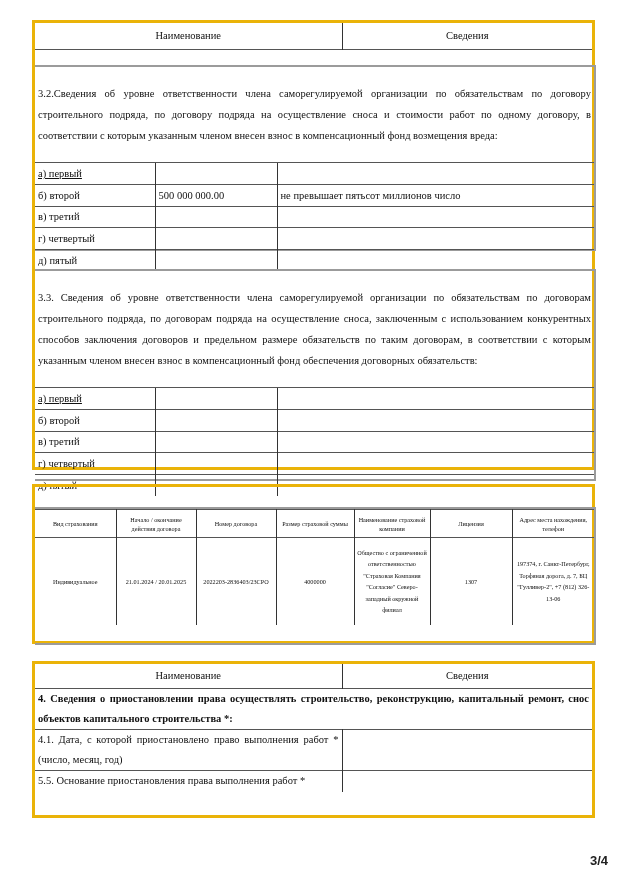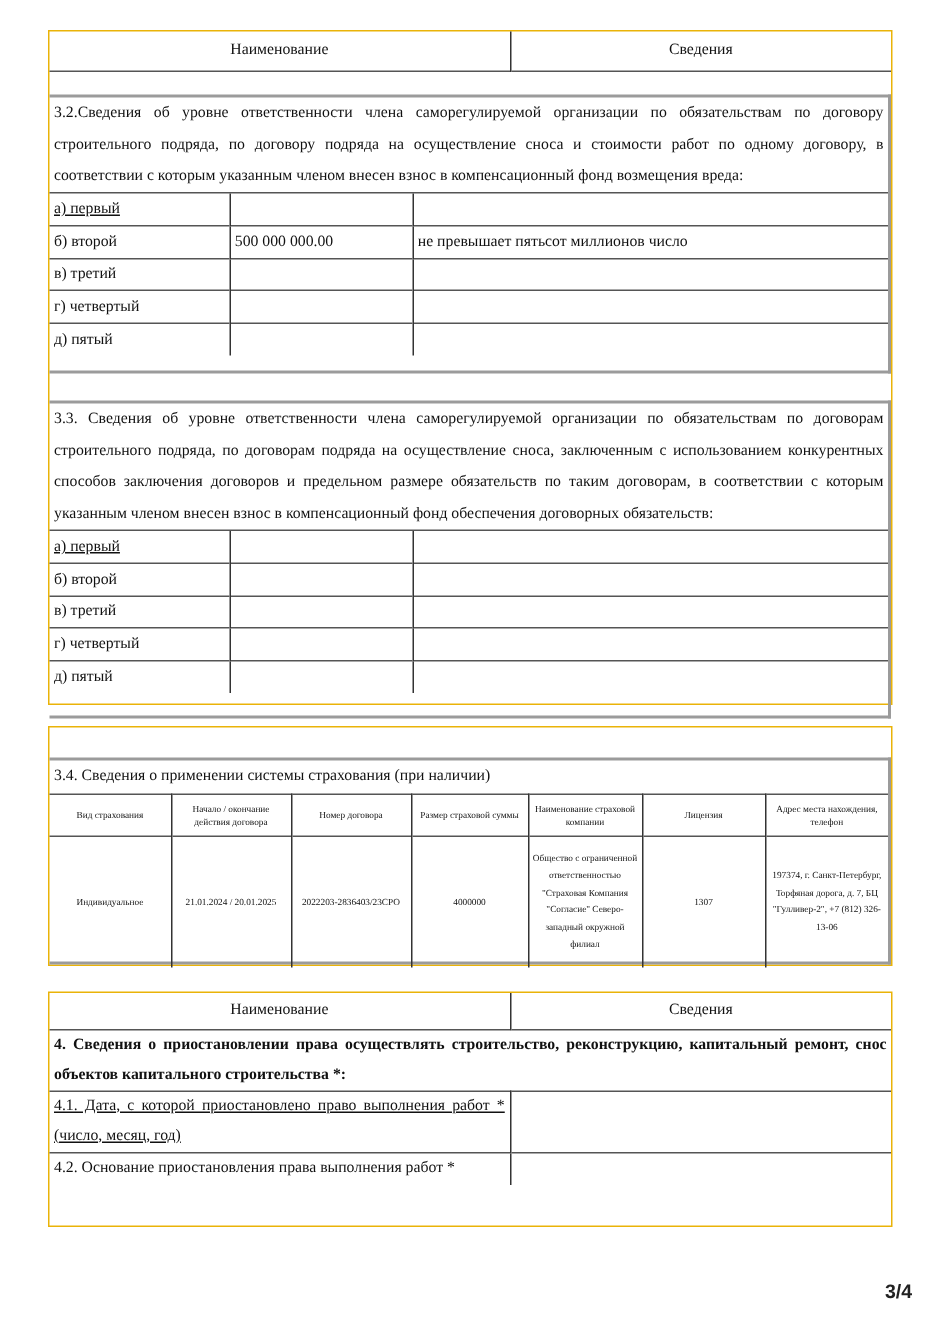--- a/index.html
+++ b/index.html
@@ -4,34 +4,34 @@
 <style>
   html, body { margin: 0; padding: 0; background: #ffffff; }
   body {
     width: 622px; height: 880px; position: relative; overflow: hidden;
     font-family: "Liberation Serif", "DejaVu Serif", serif;
     color: #111;
   }
   .abs { position: absolute; box-sizing: border-box; }
 
   
-  .frame { border: 1px solid #eab308; }
+  .frame { border: 3px solid #eab308; }
   .frame-inner { border: 2px solid #9b9b9b; }
 
   table { border-collapse: collapse; table-layout: fixed; }
   td, th { box-sizing: border-box; padding: 0 3px; vertical-align: middle; }
 
   
   .hdr { width: 100%; font-size: 10.5px; }
   .hdr td { border-right: 1px solid #333; text-align: center; height: 26px; font-weight: normal; }
   .hdr td:last-child { border-right: none; }
 
   .sec-text {
     font-size: 10.5px; line-height: 21px; text-align: justify;
-    padding: 0 3px; border-bottom: 1px solid #555;
+    padding: 16px 3px; border-bottom: 1px solid #555;
   }
   .grid { width: 100%; font-size: 10.5px; }
   .grid td { border-top: 1px solid #555; border-right: 1px solid #333; height: 21.6px; }
   .grid tr:first-child td { border-top: none; text-decoration: underline; }
   .grid td:last-child { border-right: none; }
 
   
   .ins { width: 100%; font-size: 6.2px; }
   .ins th { font-weight: normal; text-align: center; border-right: 1px solid #333; border-top: 1px solid #555; height: 28px; line-height: 9px; padding: 0 2px; }
   .ins td { text-align: center; border-right: 1px solid #333; border-top: 1px solid #555; height: 87px; line-height: 11.5px; padding: 0 2px; }
@@ -138,21 +138,20 @@
         <td></td>
         <td></td>
       </tr>
     </tbody>
       </table>
   </div>
 </div>
 
 <div class="abs frame" style="left:32px; top:484px; width:563px; height:160px;">
   <div class="abs" style="left:0; top:20px; width:561px; height:138px; border:2px solid #9b9b9b; border-left:none;">
-    <div class="ins-title">3.4. Сведения о применении системы страхования (при наличии)</div>
     <table class="ins">
       <colgroup>
         <col style="width:81px">
           <col style="width:80px">
           <col style="width:80px">
           <col style="width:78px">
           <col style="width:76px">
           <col style="width:82px">
           <col>
       </colgroup>
@@ -188,24 +187,24 @@
       </colgroup>
     <tbody>
         <tr>
       <td>Наименование</td>
       <td>Сведения</td>
     </tr>
     <tr>
       <td colspan="2" class="bold">4. Сведения о приостановлении права осуществлять строительство, реконструкцию, капитальный ремонт, снос объектов капитального строительства *:</td>
     </tr>
     <tr>
-      <td style="text-align:justify;text-decoration:underline;">4.1. Дата, с которой приостановлено право выполнения работ * (число, месяц, год)</td>
+      <td style="text-align:justify;">4.1. Дата, с которой приостановлено право выполнения работ * (число, месяц, год)</td>
       <td></td>
     </tr>
     <tr>
-      <td style="height:22px;">4.2. Основание приостановления права выполнения работ *</td>
+      <td style="height:22px;">5.5. Основание приостановления права выполнения работ *</td>
       <td></td>
     </tr>
   </tbody>
     </table>
 </div>
 
 <div class="abs page-num" style="left:590px; top:853px;font-weight:bold;">3/4</div>
 
 </body></html>

